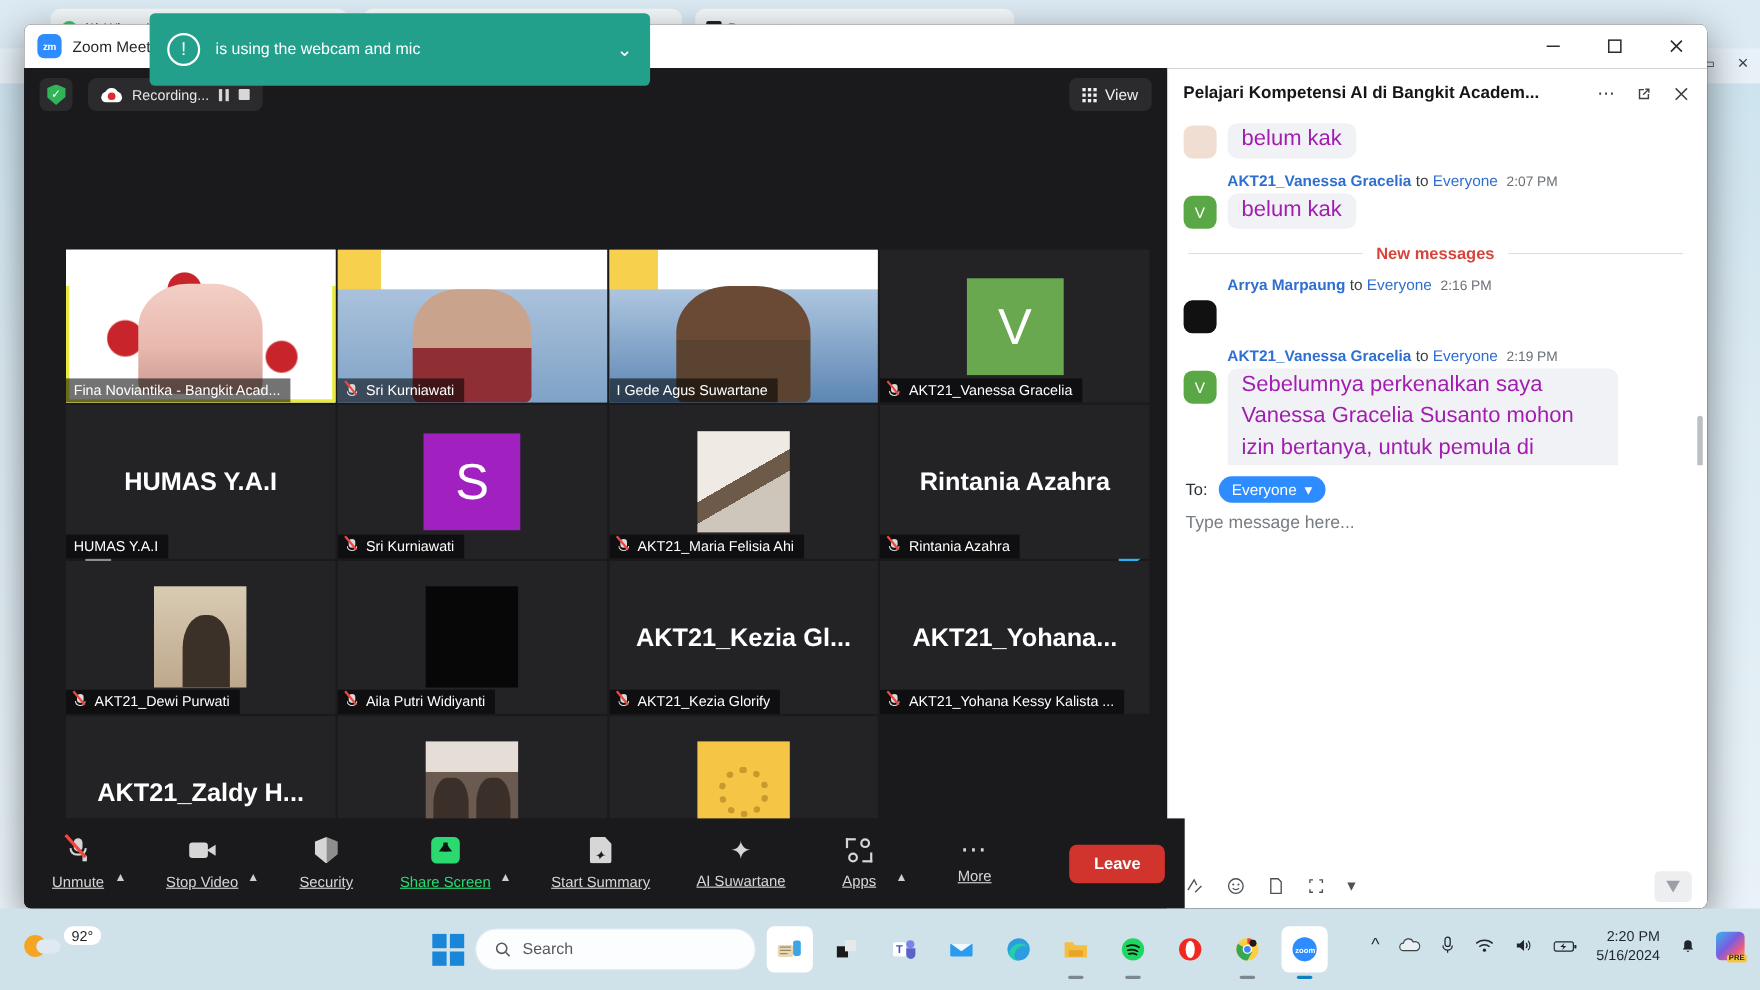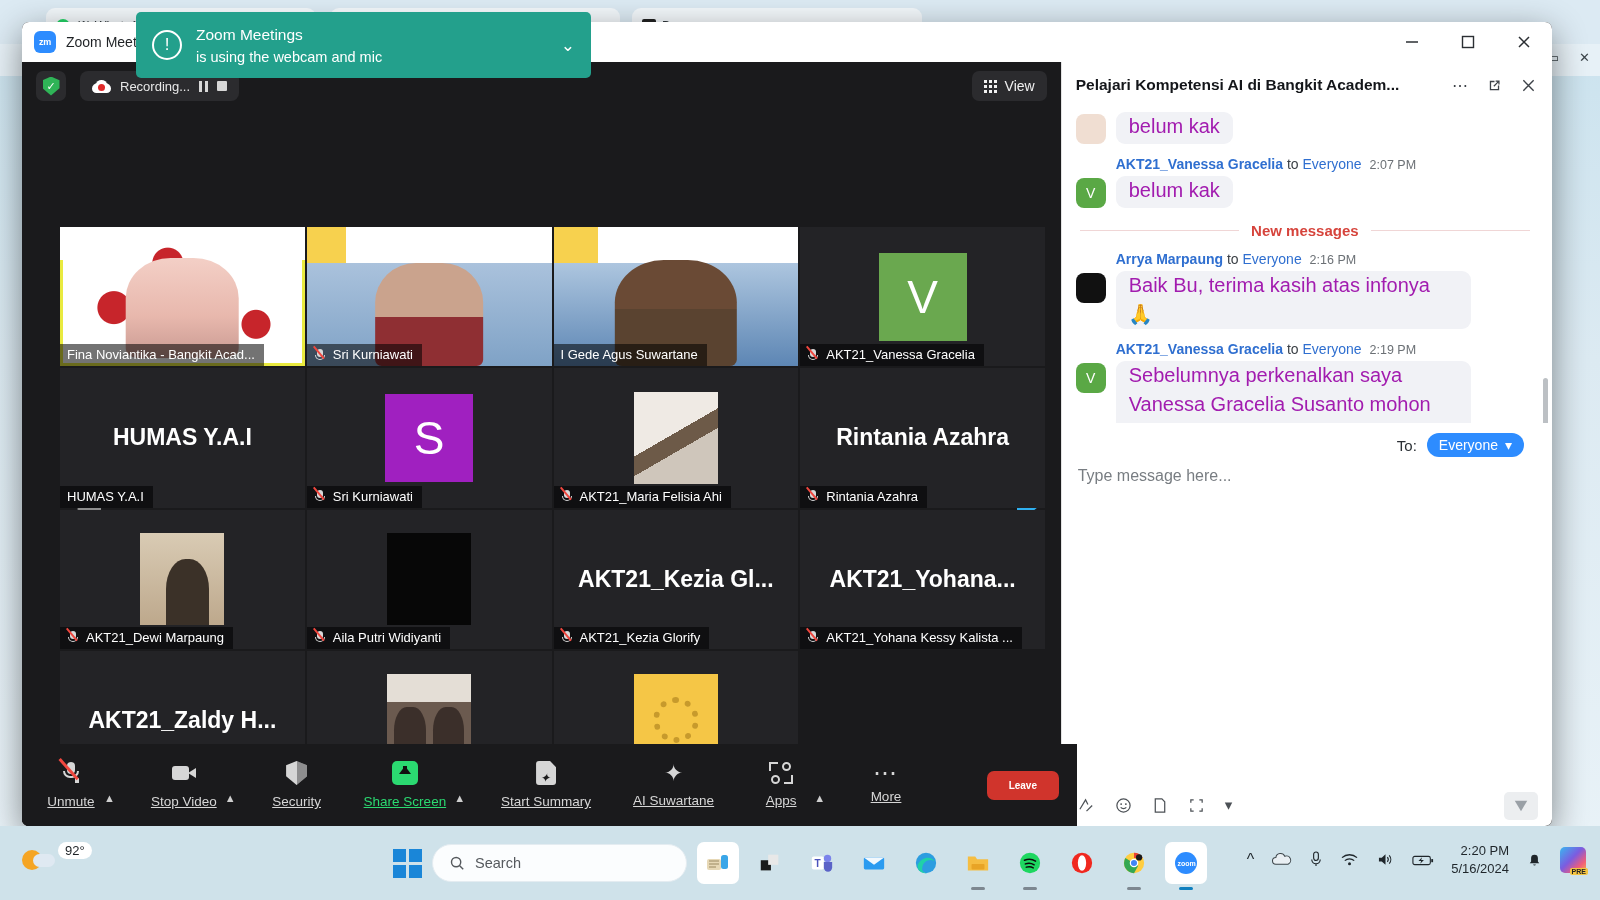--- a/index.html
+++ b/index.html
@@ -187,21 +187,21 @@
     padding: 0 6px; height: 60px; gap: 9px;
   }
   .tb-item .lbl { white-space: nowrap; text-decoration: underline; }
   .tb-item.green .lbl { color: #2bd971; }
   .tb-caret {
     color: #cfcfcf; font-size: 11px; align-self: flex-end; margin-left: 2px;
     height: 60px; display: flex; align-items: center; padding-top: 4px;
   }
   .tb-gap { width: 30px; }
   .leave-btn {
-    margin-left: auto; background: #d0342c; color: #fff; font-size: 10px; font-weight: bold;
+    margin-left: auto; background: #d0342c; color: #fff; font-size: 15px; font-weight: bold;
     padding: 9px 22px; border-radius: 7px;
   }
   
   .ic { width: 26px; height: 24px; position: relative; }
   .ic-mic .b { position: absolute; left: 9px; top: 1px; width: 8px; height: 12px; border-radius: 4px; background: #d6d6d6; }
   .ic-mic .a { position: absolute; left: 5px; top: 10px; width: 16px; height: 7px; border: 2px solid #d6d6d6; border-top: none; border-radius: 0 0 9px 9px; }
   .ic-mic .s { position: absolute; left: 17px; top: 17px; width: 4px; height: 5px; background: #d6d6d6; }
   .ic-mic .slash { position: absolute; left: 1px; top: -1px; width: 27px; height: 2.5px; background: #f0473f; transform: rotate(48deg); transform-origin: 3px 1px; }
   .ic-cam .body { position: absolute; left: 1px; top: 5px; width: 17px; height: 14px; border-radius: 3px; background: #d6d6d6; }
   .ic-cam .lens { position: absolute; right: 1px; top: 7px; width: 0; height: 0; border-top: 5px solid transparent; border-bottom: 5px solid transparent; border-right: 8px solid #d6d6d6; }
@@ -258,21 +258,21 @@
   .newmsgs .txt { color: #d6443c; font-size: 15px; }
   .scrollbar {
     position: absolute; right: 4px; top: 270px; width: 5px; height: 265px;
     background: #bcc0c4; border-radius: 3px;
   }
   .who-see {
     height: 28px; background: #f7f8fa; border-top: 1px solid #ececec;
     display: flex; align-items: center; justify-content: center; gap: 7px;
     color: #4c5156; font-size: 13.5px;
   }
-  .to-row { display: flex; align-items: center; gap: 10px; padding: 10px 28px 4px 16px; justify-content: flex-end; }
+  .to-row { display: flex; align-items: center; gap: 10px; padding: 10px 14px 4px 16px; }
   .to-lbl { font-size: 15px; color: #2b3035; }
   .to-chip {
     background: #2d8cff; color: #fff; font-size: 14px; border-radius: 14px;
     padding: 4px 12px; display: flex; align-items: center; gap: 7px;
   }
   .compose {
     flex: 1; padding: 6px 16px; color: #787d82; font-size: 16px;
   }
   .compose-tools {
     height: 42px; display: flex; align-items: center; gap: 20px; padding: 0 16px;
@@ -549,21 +549,21 @@
             <div class="tile">
               <div class="photo" style="background:linear-gradient(180deg,#d9cbb4 0%,#bda88c 100%);position:relative;overflow:hidden">
                 <span style="position:absolute;left:30%;top:28%;width:52%;height:72%;background:#3b3128;border-radius:45% 45% 0 0;display:block"></span>
               </div>
               <div class="namebar">
                 <span class="mutemic">
                     <i class="body"></i>
                     <i class="arc"></i>
                     <i class="slash"></i>
                   </span>
-                <span>AKT21_Dewi Marpaung</span>
+                <span>AKT21_Dewi Purwati</span>
               </div>
             </div>
 
             <div class="tile">
               <div class="photo" style="background:#070707"></div>
               <div class="namebar">
                 <span class="mutemic">
                     <i class="body"></i>
                     <i class="arc"></i>
                     <i class="slash"></i>
@@ -760,21 +760,20 @@
           </div>
 
           <div class="meta">
             <span class="who">Arrya Marpaung</span>
             <span class="to">to</span>
             <span class="everyone">Everyone</span>
             <span class="time">2:16 PM</span>
           </div>
           <div class="msg-row">
             <div class="av dark"></div>
-            <div class="bubble">Baik Bu, terima kasih atas infonya 🙏</div>
           </div>
 
           <div class="meta">
             <span class="who">AKT21_Vanessa Gracelia</span>
             <span class="to">to</span>
             <span class="everyone">Everyone</span>
             <span class="time">2:19 PM</span>
           </div>
           <div class="msg-row">
             <div class="av green">
@@ -832,21 +831,20 @@
           </span>
         </div>
       </div>
 
     </div>
   </div>
 
   <div class="notif">
     <span class="excl">!</span>
     <span class="ntxt">
-      <span class="l1" style="display:block">Zoom Meetings</span>
       <span class="l2" style="display:block">is using the webcam and mic</span>
     </span>
     <span class="chev">⌄</span>
   </div>
 
   <div class="taskbar">
     <div class="weather">
       <span class="sun"></span>
       <span class="cloud"></span>
       <span class="deg">92°</span>

